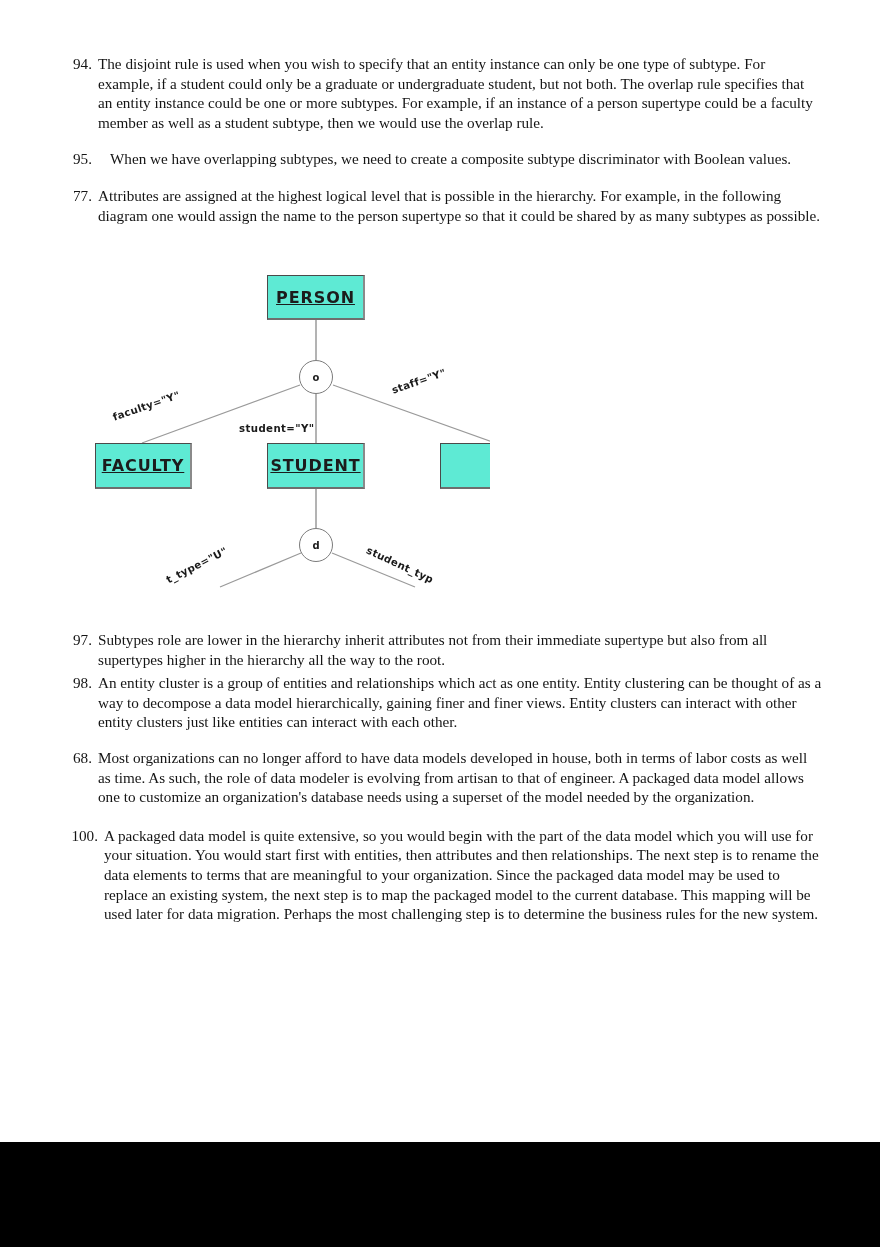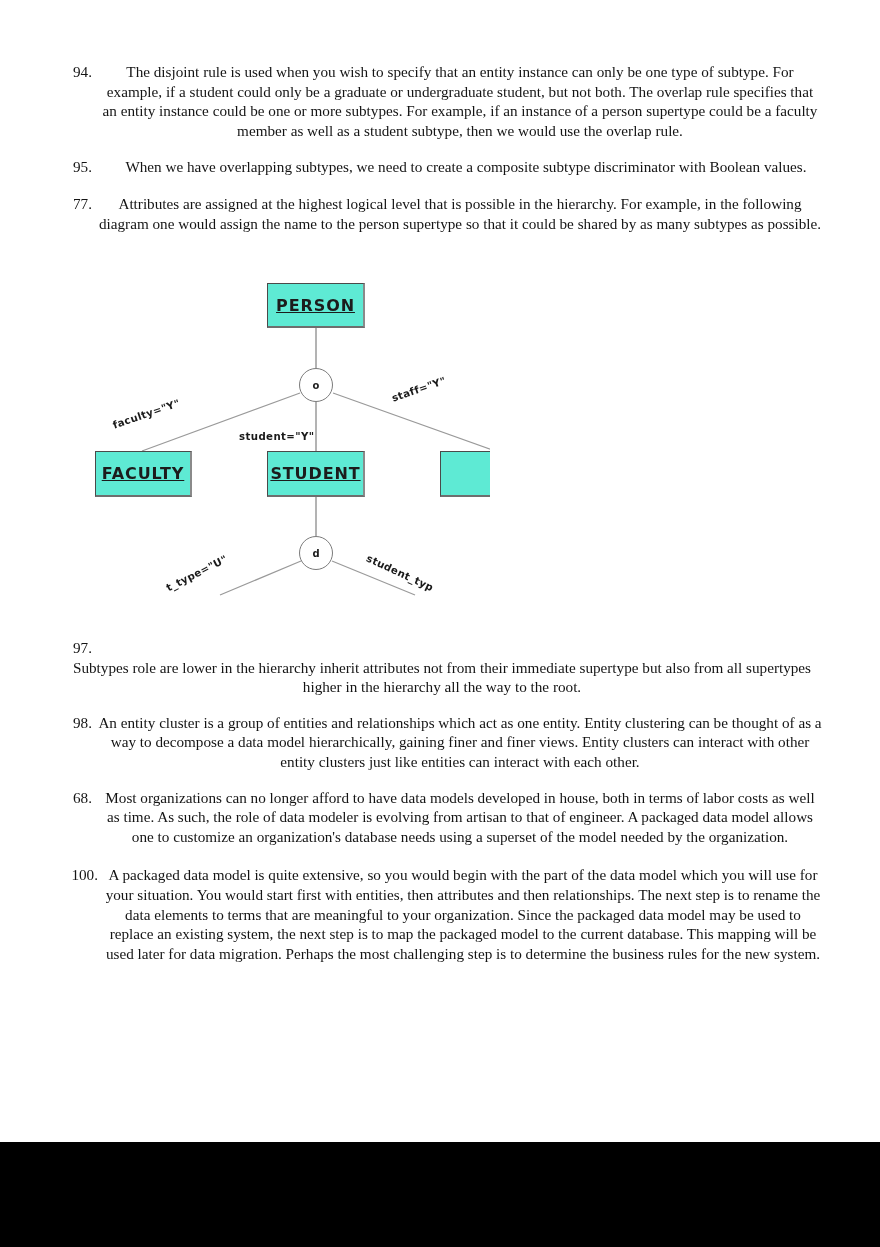--- a/index.html
+++ b/index.html
@@ -12,21 +12,21 @@
     width: 880px;
     height: 1247px;
     position: relative;
     overflow: hidden;
     font-family: "Liberation Serif", "DejaVu Serif", serif;
     color: #141414;
   }
 
   .page {
     position: absolute;
-    left: 0; top: 12px;
+    left: 0; top: 4px;
     width: 880px;
     height: 1142px;
     background: #ffffff;
   }
 
   .bottom-bar {
     position: absolute;
     left: 0;
     top: 1142px;
     width: 880px;
@@ -52,21 +52,21 @@
     text-align: right;
     font-size: 15.2px;
     line-height: 19.6px;
     padding-right: 6px;
     white-space: nowrap;
   }
   .qbody {
     flex: 1 1 auto;
     font-size: 15.2px;
     line-height: 19.6px;
-    text-align: center;
+    text-align: left;
   }
 
   
   .figure {
     position: absolute;
     left: 62px;
     top: 253px;
     width: 760px;
     height: 355px;
   }
@@ -213,21 +213,21 @@
         <div class="dlabel" style="left:72px; top:318px; transform: rotate(-27deg);">t_type="U"</div>
 
         <div class="dlabel" style="left:272px; top:287px; transform: rotate(25deg);">student_typ</div>
 
       </div>
     </div>
   </div>
 
   <div class="qlist" style="top:626px;">
 
-    <div class="qitem" style="margin-bottom:16px;flex-direction:column;">
+    <div class="qitem" style="margin-bottom:4px;">
       <div class="qnum">97.</div>
       <div class="qbody">Subtypes role are lower in the hierarchy inherit attributes not from their immediate supertype but also from all supertypes higher in the hierarchy all the way to the root.</div>
     </div>
 
     <div class="qitem" style="">
       <div class="qnum">98.</div>
       <div class="qbody">An entity cluster is a group of entities and relationships which act as one entity. Entity clustering can be thought of as a way to decompose a data model hierarchically, gaining finer and finer views. Entity clusters can interact with other entity clusters just like entities can interact with each other.</div>
     </div>
 
     <div class="qitem" style="margin-bottom:19px;">

